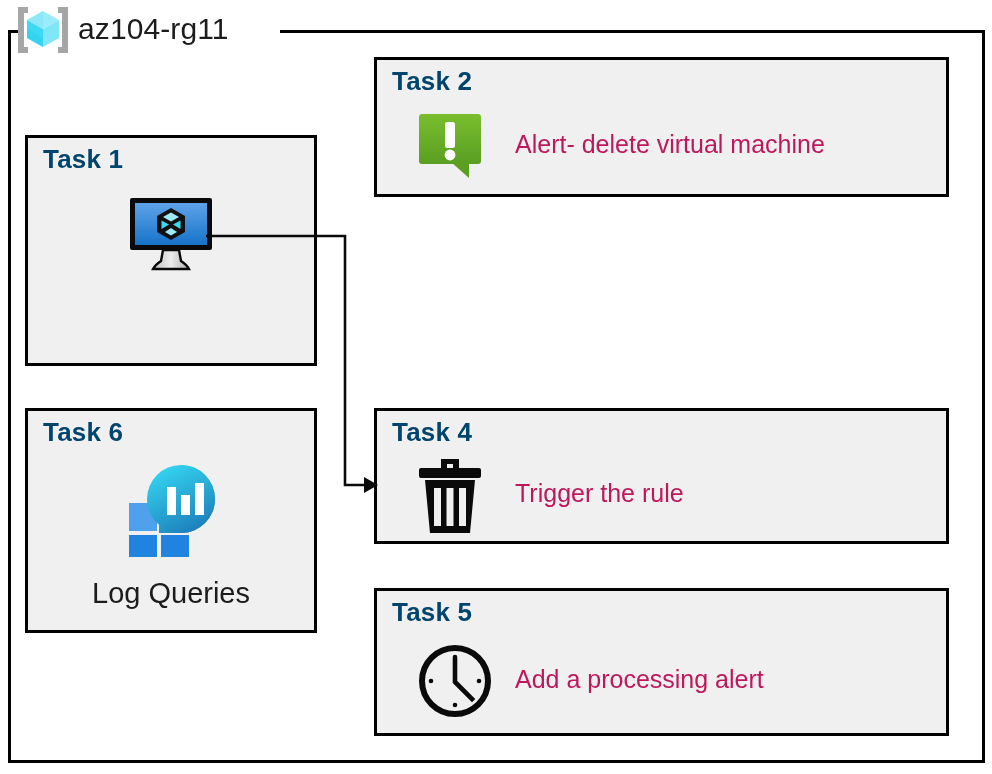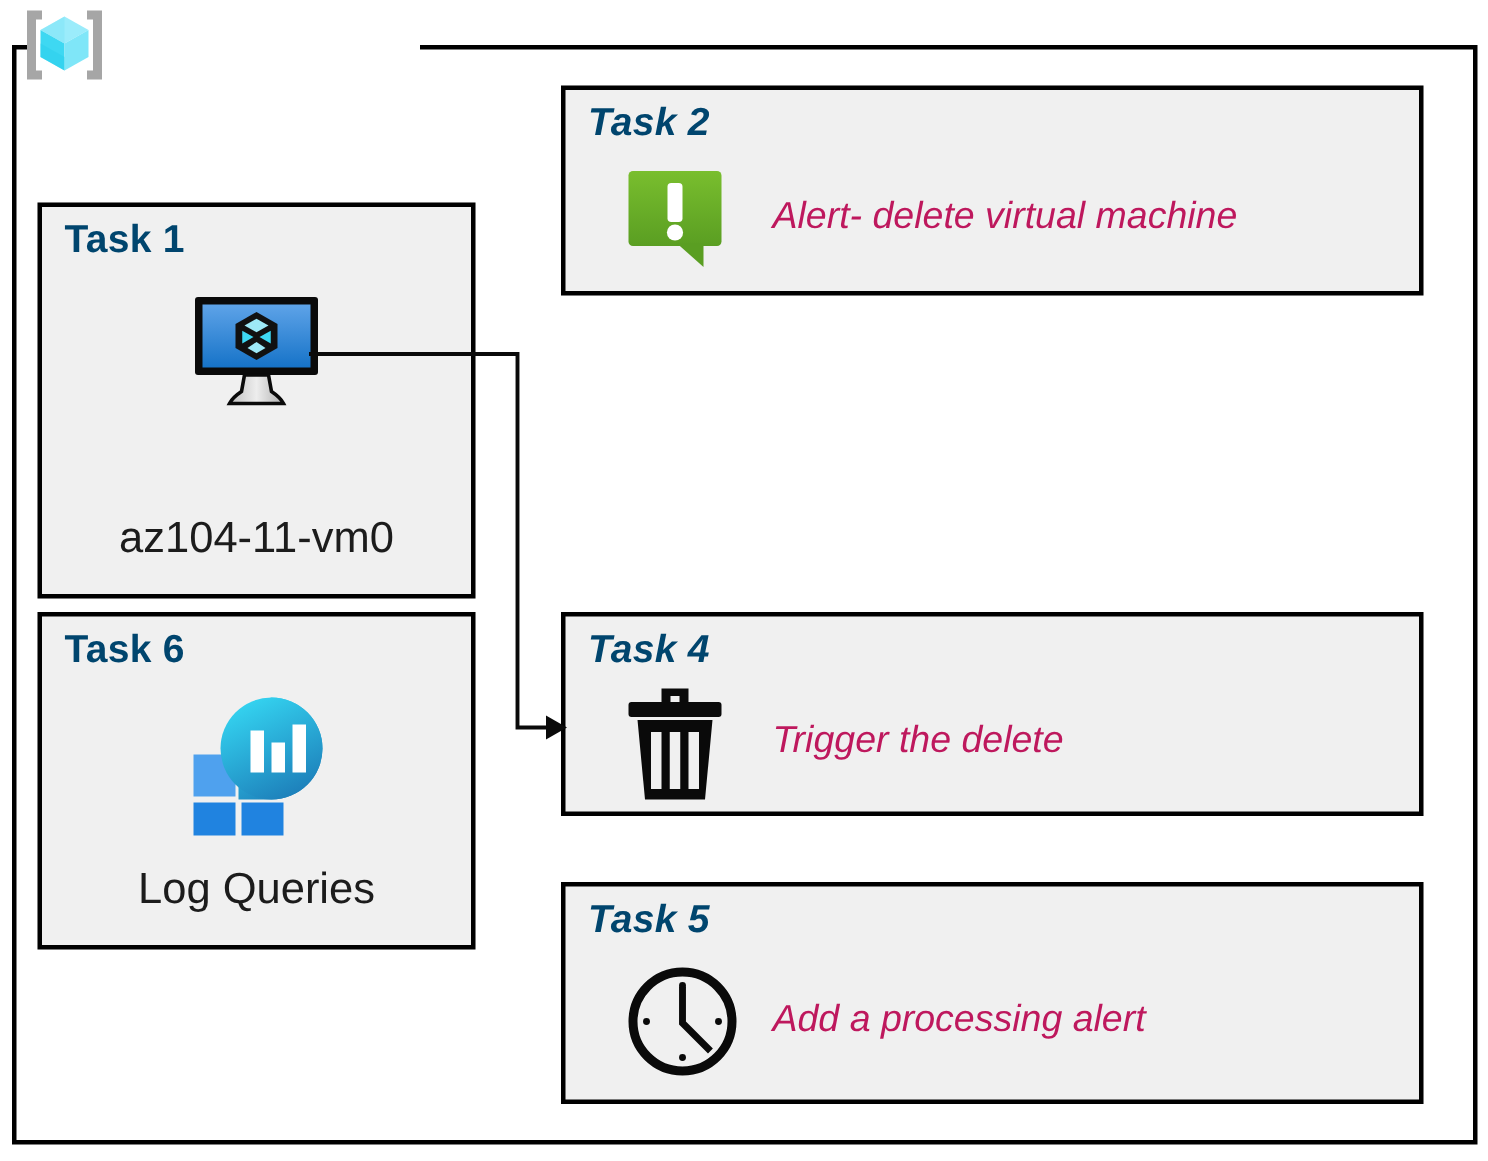--- a/index.html
+++ b/index.html
@@ -69,41 +69,41 @@
     left: 15px; top: 6px;
     font-size: 26px;
     font-weight: bold;
     color: #00456e;
     letter-spacing: 0.2px;
     white-space: nowrap;
   }
 
   
   .card-left { left: 25px; width: 292px; }
-  #card-task1 { top: 135px; height: 264px; }
+  #card-task1 { top: 135px; height: 231px; }
   #card-task6 { top: 408px; height: 225px; }
   .card-left .icon-slot {
     position: absolute;
     left: 0; right: 0; top: 52px;
     height: 92px;
     display: flex;
     align-items: center;
     justify-content: center;
   }
   .card-left .caption {
     position: absolute;
     left: 0; right: 0; bottom: 20px;
     text-align: center;
     font-size: 29px;
     color: #1c1c1c;
     white-space: nowrap;
   }
 
   
-  .card-right { left: 374px; width: 575px; font-style: italic; }
+  .card-right { left: 374px; width: 575px; }
   #card-task2 { top: 57px; height: 140px; }
   #card-task3 { top: 237px; height: 145px; }
   #card-task4 { top: 408px; height: 136px; }
   #card-task5 { top: 588px; height: 148px; }
   .card-right .row {
     position: absolute;
     left: 40px; right: 10px; top: 40px; bottom: 6px;
     display: flex;
     align-items: center;
     gap: 26px;
@@ -142,20 +142,21 @@
         <path d="M44 3 L54 3 L54 49 L44 49 L44 43 L48 43 L48 9 L44 9 Z" fill="#A6A6A6"></path>
 
         <path d="M29 7 L45 16 L29 25 L13 16 Z" fill="#9BECFB"></path>
         <path d="M13 16 L29 25 L29 43 L13 34 Z" fill="#3ED8F2"></path>
         <path d="M45 16 L45 34 L29 43 L29 25 Z" fill="#7FE6F8"></path>
 
         <path d="M29 7 L29 25 L13 16 Z" fill="#7FE6F8" opacity="0.55"></path>
         <path d="M13 25 L29 34 L29 43 L13 34 Z" fill="#2CCFEC" opacity="0.55"></path>
       </svg>
     </div>
+    <div class="rg-title">az104-rg11</div>
   </div>
 
   <div class="card card-left" id="card-task1">
     <div class="card-label">Task 1</div>
     <div class="icon-slot">
       <div>
         <svg class="ic" width="88" height="82" viewBox="0 0 88 82">
           <defs>
             <linearGradient id="vmScreen" x1="0" y1="0" x2="0" y2="1">
               <stop offset="0" stop-color="#5EA3E8"></stop>
@@ -176,21 +177,20 @@
           <g transform="translate(44,29)">
             <path d="M0 -16 L14 -8 L14 8 L0 16 L-14 8 L-14 -8 Z" fill="#111111"></path>
             <path d="M0 -11.5 L8 -7 L0 -2.5 L-8 -7 Z" fill="#9EE9F7"></path>
             <path d="M-9.5 -3.5 L-2 0.6 L-9.5 5 Z" fill="#3ED8F2"></path>
             <path d="M9.5 -3.5 L9.5 5 L2 0.6 Z" fill="#3ED8F2"></path>
             <path d="M0 4 L6 8 L0 11.5 L-6 8 Z" fill="#9EE9F7"></path>
           </g>
         </svg>
       </div>
     </div>
-    <div class="caption">az104-11-vm0</div>
   </div>
 
   <div class="card card-left" id="card-task6">
     <div class="card-label">Task 6</div>
     <div class="icon-slot">
       <div>
         <svg class="ic" width="104" height="96" viewBox="0 0 104 96">
           <defs>
             <linearGradient id="logCircle" x1="0.25" y1="0" x2="0.75" y2="1">
               <stop offset="0" stop-color="#35D6F2"></stop>
@@ -246,21 +246,21 @@
 
           <rect x="2" y="11" width="62" height="10" rx="2" fill="#0A0A0A"></rect>
 
           <path d="M8 23 L58 23 L53 76 L13 76 Z" fill="#0A0A0A"></path>
 
           <rect x="17" y="31" width="7" height="38" fill="#f0f0f0"></rect>
           <rect x="29.5" y="31" width="7" height="38" fill="#f0f0f0"></rect>
           <rect x="42" y="31" width="7" height="38" fill="#f0f0f0"></rect>
         </svg>
       </div>
-      <div class="caption2">Trigger the delete</div>
+      <div class="caption2">Trigger the rule</div>
     </div>
   </div>
 
   <div class="card card-right" id="card-task5">
     <div class="card-label">Task 5</div>
     <div class="row">
       <div class="icon-slot2">
         <svg class="ic" width="76" height="76" viewBox="0 0 76 76">
           <circle cx="38" cy="38" r="33" fill="none" stroke="#0A0A0A" stroke-width="6"></circle>
           <circle cx="38" cy="14" r="2.3" fill="#0A0A0A"></circle>

